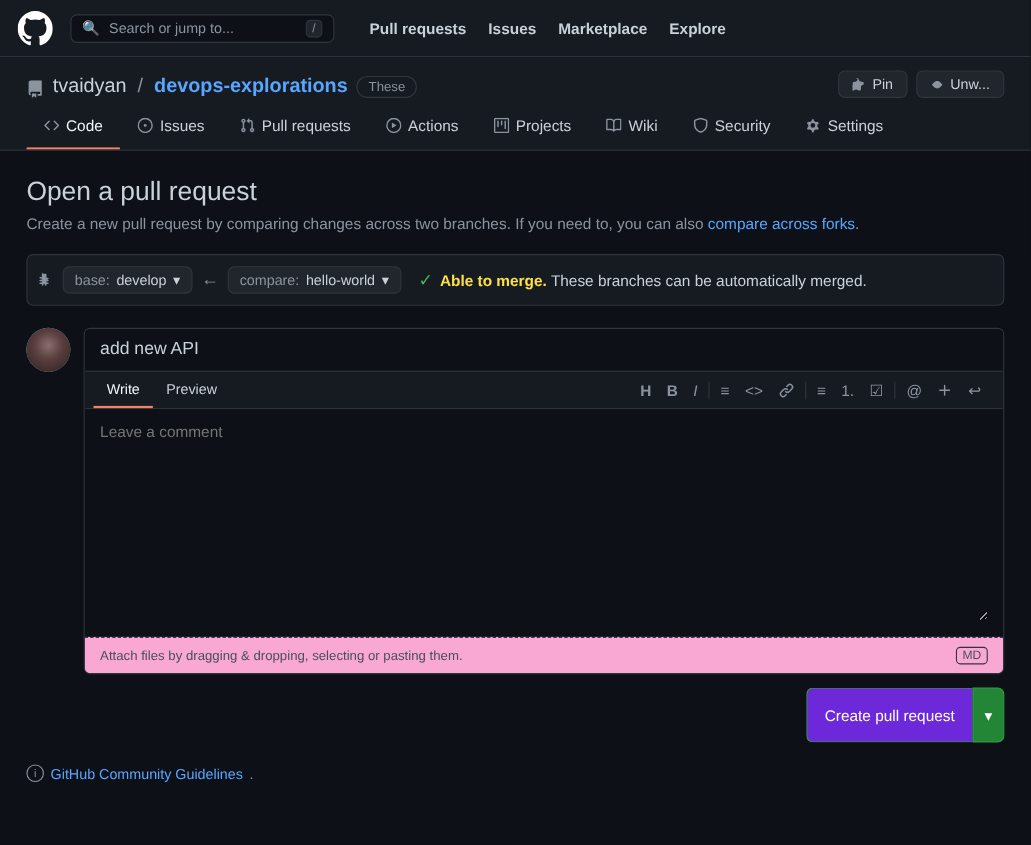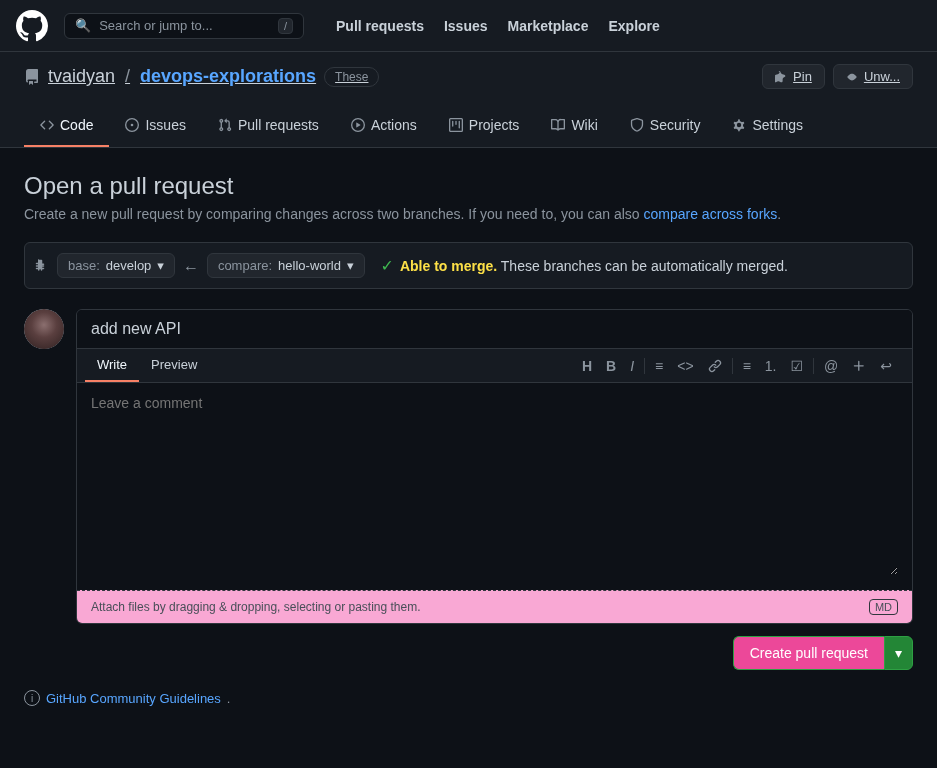--- a/index.html
+++ b/index.html
@@ -62,24 +62,23 @@
     }
 
     
     .repo-header {
       background: #161b22;
       border-bottom: 1px solid #30363d;
       padding: 12px 24px 0;
     }
     .repo-title-row {
       display: flex;
-      align-items: center;
+      align-items: flex-end;
       gap: 8px;
-      margin-bottom: 16px;
-      text-decoration: underline;
+      margin-bottom: 5px;
     }
     .repo-owner { color: #c9d1d9; text-decoration: none; font-size: 18px; }
     .repo-slash { color: #8b949e; font-size: 18px; margin: 0 2px; }
     .repo-name { color: #58a6ff; text-decoration: none; font-size: 18px; font-weight: 600; }
     .public-badge {
       border: 1px solid #30363d;
       border-radius: 20px;
       padding: 2px 10px;
       font-size: 12px;
       color: #8b949e;
@@ -298,26 +297,26 @@
     }
 
     
     .submit-row {
       display: flex;
       justify-content: flex-end;
       margin-top: 12px;
       gap: 0;
     }
     .create-pr-btn {
-      background: #ec4899;
+      background: #6d28d9;
       border: 1px solid #2ea043;
       border-right: none;
       border-radius: 6px 0 0 6px;
       color: #ffffff;
-      padding: 0 16px;
+      padding: 16px 16px;
       font-size: 14px;
       font-weight: 500;
       cursor: pointer;
     }
     .create-pr-dropdown {
       background: #238636;
       border: 1px solid #2ea043;
       border-left: 1px solid #2ea043;
       border-radius: 0 6px 6px 0;
       color: #ffffff;

